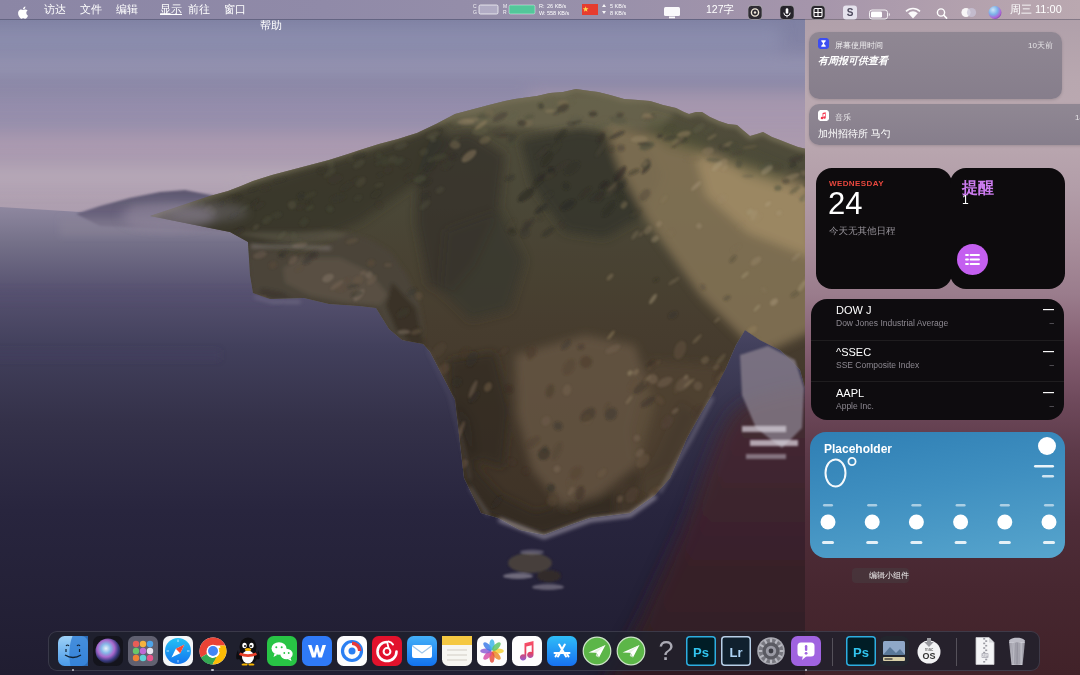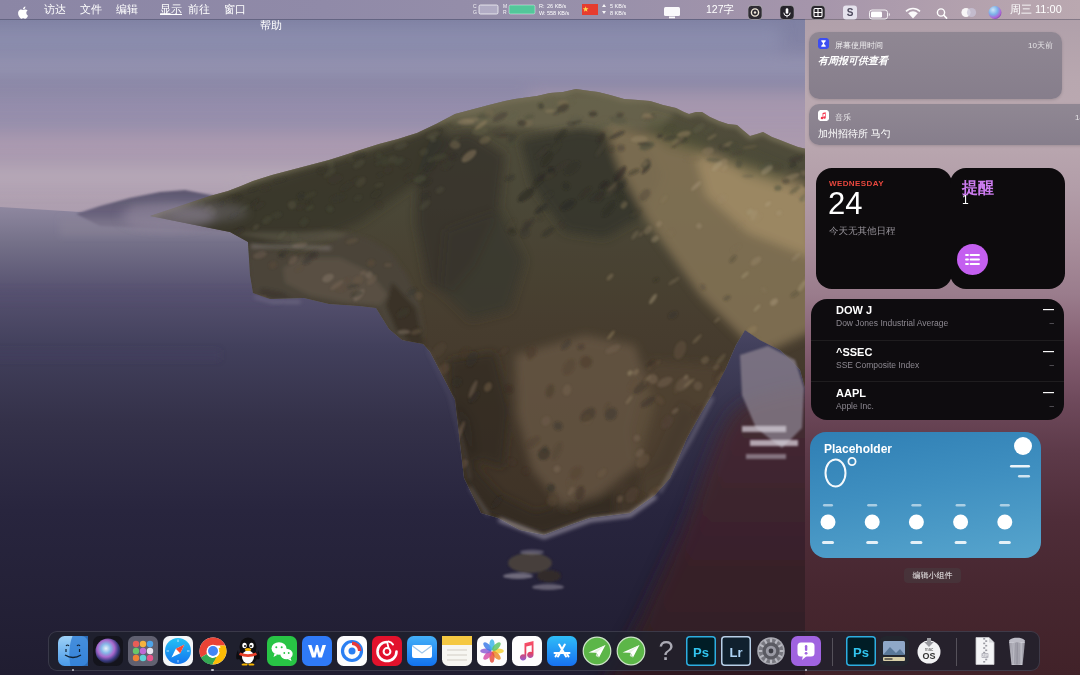--- a/index.html
+++ b/index.html
@@ -21,27 +21,27 @@
   #notif2 { left:809px; top:104px; width:300px; height:41px;
     background:linear-gradient(180deg, rgba(142,134,146,.96), rgba(132,124,138,.96));
     box-shadow:0 1px 3px rgba(0,0,0,.15); }
   .nhead { position:absolute; left:9px; top:6px; right:9px; height:12px; font-size:8px; color:rgba(255,255,255,.85); }
   .nhead .ago { position:absolute; right:0; top:2px; color:rgba(255,255,255,.78); }
   .nhead .nm { position:absolute; left:17px; top:2px; }
   .nicon { position:absolute; left:0; top:0; width:11px; height:11px; border-radius:2.5px; }
   #widCal { left:816px; top:168px; width:136px; height:121px; border-radius:16px; background:#0d0b0d; }
   #widRem { left:950px; top:168px; width:115px; height:121px; border-radius:16px; background:#0d0b0d; }
   #widStk { left:811px; top:299px; width:253px; height:121px; border-radius:16px; background:#0e0c0f; overflow:hidden; }
-  #widWx  { left:810px; top:432px; width:231px; height:126px; border-radius:16px;
+  #widWx  { left:810px; top:432px; width:255px; height:126px; border-radius:16px;
     background:linear-gradient(170deg,#2f7fb4 0%,#3f8fc0 45%,#57a5cd 100%); }
-  #editBtn { left:904px; top:568px; width:57px; height:15px; border-radius:4px;
+  #editBtn { left:852px; top:568px; width:57px; height:15px; border-radius:4px;
     background:rgba(72,58,64,.6); color:rgba(255,255,255,.92); font-size:8px;
-    text-align:center; line-height:15px; }
+    text-align:right; line-height:15px; }
   .srow { position:absolute; left:0; width:100%; height:40px; }
-  .srow .tk { position:absolute; left:25px; top:5px; font-size:11px; font-weight:bold; color:#fff; }
+  .srow .tk { position:absolute; left:25px; top:5px; font-size:11px; font-weight:normal; color:#fff; }
   .srow .nm2 { position:absolute; left:25px; top:19px; font-size:8.5px; color:#8d8991; }
   .srow .d1 { position:absolute; right:10px; top:4px; font-size:11px; font-weight:bold; color:#fff; }
   .srow .d2 { position:absolute; right:10px; top:19px; font-size:8px; color:#8d8991; }
   
   #menubar { position:absolute; left:0; top:0; width:1080px; height:19px; z-index:5;
     background:linear-gradient(90deg,#8b86a5 0%,#908aa8 30%,#9890aa 55%,#a595ab 75%,#b5a3ae 92%,#baa8b0 100%);
     box-shadow:0 1px 0 rgba(50,45,70,.35); color:#fff; }
   .mitem { position:absolute; top:0; height:19px; line-height:19px; font-size:11px; color:#fff; }
   
   #dock { position:absolute; left:48px; top:631px; width:992px; height:40px; z-index:5;

